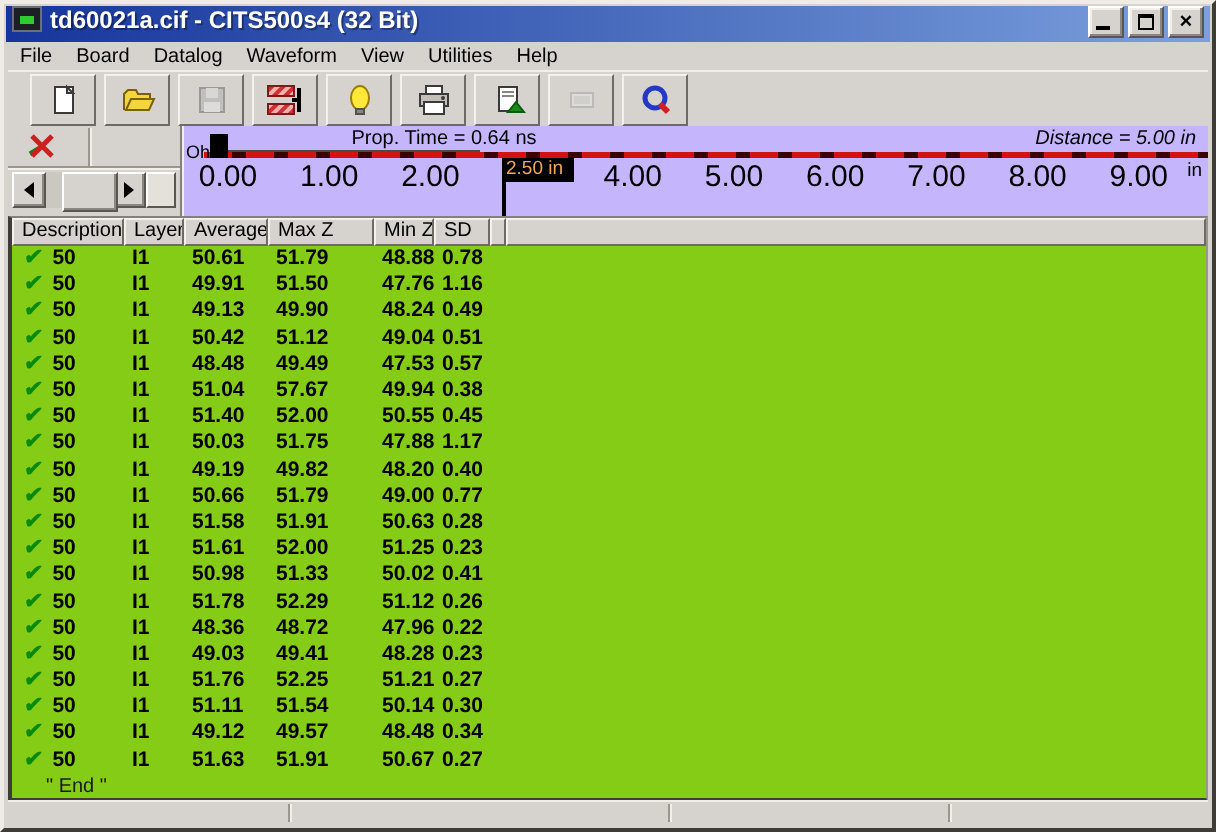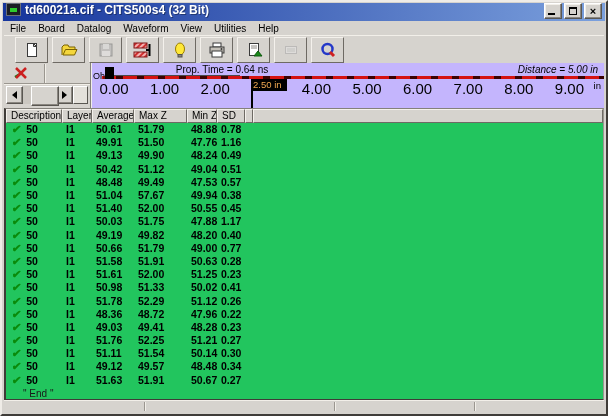--- a/index.html
+++ b/index.html
@@ -64,21 +64,21 @@
   .redline{position:absolute;left:10px;right:0;top:13px;height:3px;
     background:repeating-linear-gradient(90deg,#d51212 0 14px,#3a0202 14px 21px);}
   .ohm{position:absolute;left:1px;top:8px;font-size:9px;color:#000;}
   .origin-marker{position:absolute;left:13px;top:4px;width:9px;height:12px;background:#000;}
   .tick{position:absolute;top:17px;transform:translateX(-50%);font-size:15px;color:#000;white-space:nowrap;}
   .unit-suffix{position:absolute;right:3px;top:17px;font-size:9.5px;color:#000;}
   .cursor-line{position:absolute;left:159px;top:16px;width:2px;height:29px;background:#000;}
   .cursor-box{position:absolute;left:161px;top:16px;width:34px;height:12px;background:#000;
     color:#f0a850;font-size:9.5px;line-height:12px;white-space:nowrap;}
   
-  .tablewrap{position:absolute;left:2px;top:106px;right:2px;bottom:13px;background:#22c55e;
+  .tablewrap{position:absolute;left:2px;top:106px;right:2px;bottom:13px;background:#84cc16;
     border-top:1px solid #84817b;border-left:2px solid #3f3c38;border-bottom:2px solid #3f3c38;border-right:1px solid #9a968f;
     overflow:hidden;}
   .thead{display:grid;grid-template-columns:56px 30px 42px 53px 30px 28px 8px 1fr;height:14px;}
   .th{background:#d6d3ce;border:1px solid;border-color:#f4f1ec #6e6a64 #6e6a64 #f4f1ec;
     font-size:10px;line-height:12px;padding-left:4px;white-space:nowrap;overflow:hidden;}
   .trow{display:grid;grid-template-columns:56px 30px 42px 53px 30px 28px;height:13.2px;align-items:center;font-weight:bold;}
   .td{font-size:10.5px;line-height:13px;padding-left:4px;white-space:nowrap;color:#000;}
   .td.desc{display:flex;gap:5px;padding-left:6px;align-items:center;}
   .check{color:#0a8a0a;font-weight:bold;font-size:11px;line-height:11px;transform:skewX(-8deg);}
   .check::before{content:"\2714";}

